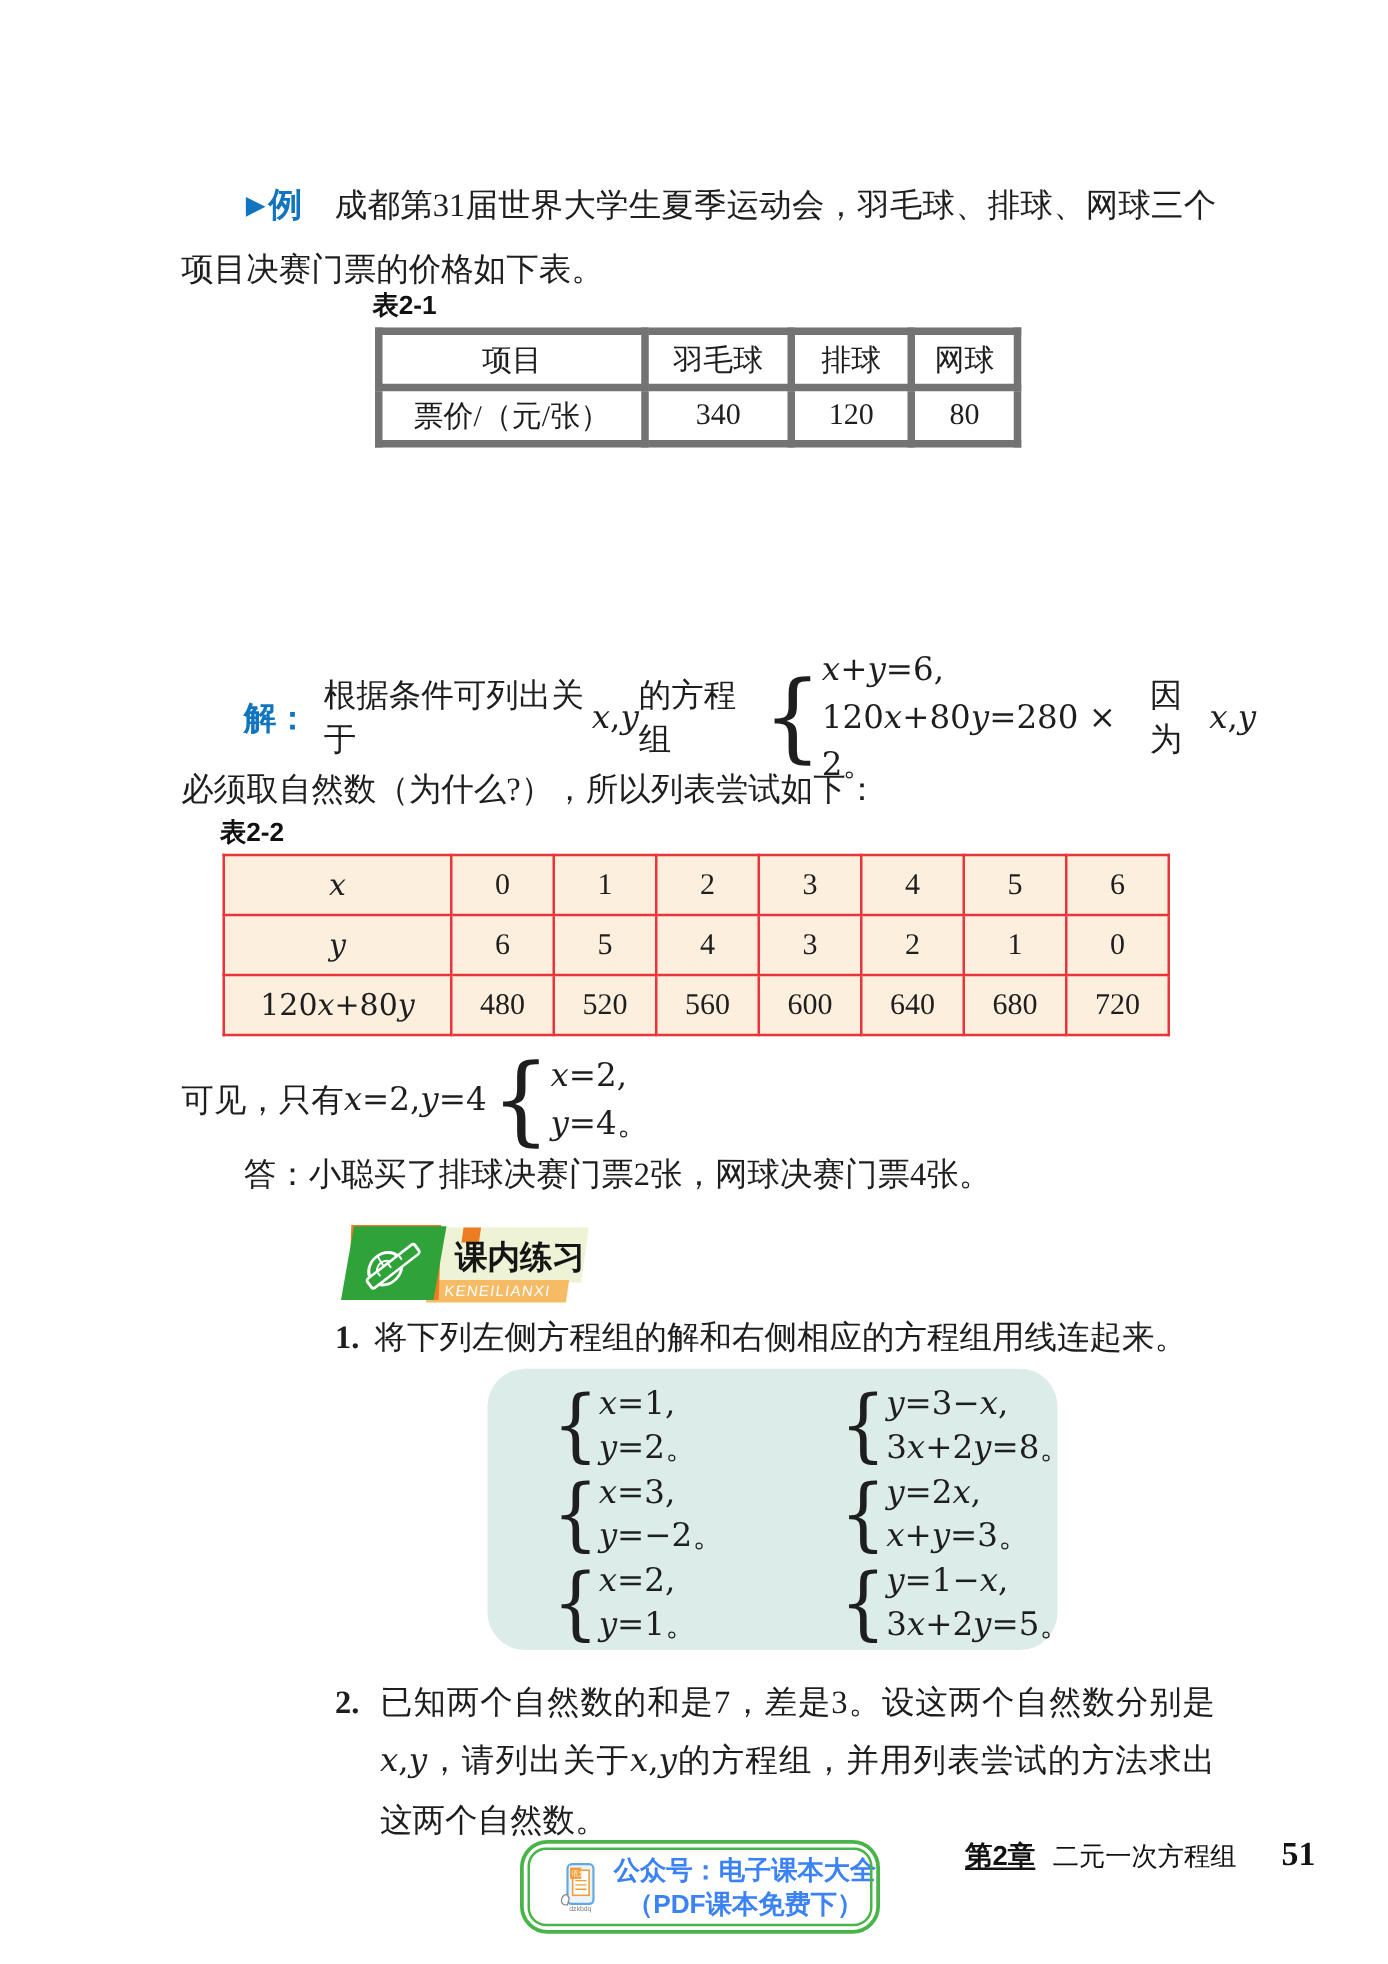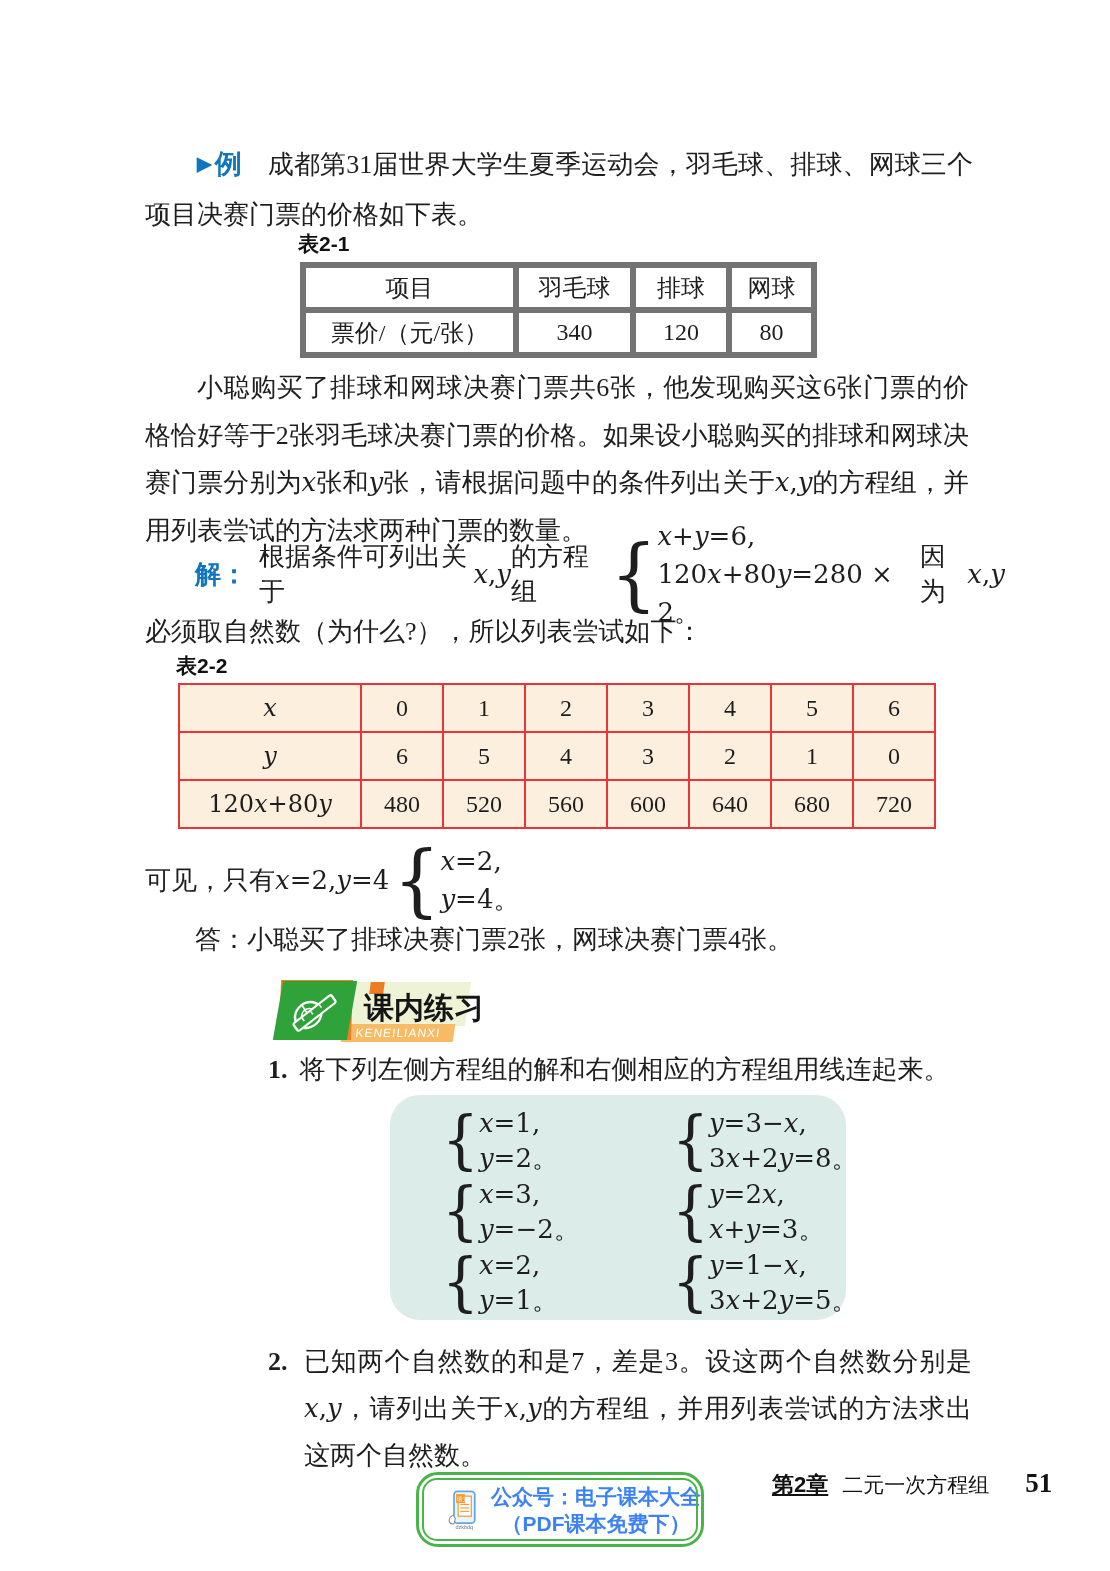--- a/index.html
+++ b/index.html
@@ -61,21 +61,21 @@
   
   .badge { position:absolute; left:276px; top:980px; width:192px; height:62px; }
   .badge-bg { position:absolute; left:34px; top:2px; width:158px; height:44px; background:#eef3d6; transform:skewX(-8deg); }
   .badge-notch { position:absolute; right:84px; top:2px; width:14px; height:12px; background:#ee7c23; transform:skewX(-8deg); }
   .badge-orange { position:absolute; left:66px; top:44px; width:112px; height:18px; background:#f7bb66; transform:skewX(-8deg);
     display:flex; align-items:center; justify-content:center; }
   .badge-orange span { color:#fff; font-family:"Liberation Sans",sans-serif; font-size:12px; letter-spacing:1px; }
   .badge-accent { position:absolute; left:4px; top:0; width:72px; height:60px; background:#ee7c23; transform:skewX(-2deg); }
   .badge-green { position:absolute; left:2px; top:1px; width:74px; height:59px; background:#2fa33a; transform:skewX(-10deg);
     display:flex; align-items:center; justify-content:center; }
-  .badge-title { position:absolute; left:88px; top:8px; font-family:"Liberation Sans",sans-serif; font-weight:bold; font-size:30px; color:#151515; white-space:nowrap; }
+  .badge-title { position:absolute; left:88px; top:8px; font-family:"Liberation Sans",sans-serif; font-weight:bold; font-size:26px; color:#151515; white-space:nowrap; }
 
   
   .ex1-row { position:absolute; left:268px; top:1052px; width:710px; font-size:26px; }
   .ex-num { font-weight:bold; margin-right:12px; }
   .match-box { position:absolute; left:390px; top:1095px; width:456px; height:225px; background:#dcece8; border-radius:30px; }
   .match-grid { position:absolute; left:52px; top:10px; display:grid; grid-template-columns:230px auto; row-gap:0; }
   .sys2 { display:flex; align-items:center; height:71px; }
   .sys2 .brace { font-family:"DejaVu Serif",serif; font-size:58px; line-height:0.9; transform:scaleY(1.1); }
   .sys2 .lines div { line-height:35px; font-size:26px; }
 
@@ -117,23 +117,20 @@
     </tr>
     <tr>
       <td>票价/（元/张）</td>
       <td>340</td>
       <td>120</td>
       <td>80</td>
     </tr>
   </tbody>
     </table>
 
-  <div class="p-problem">
-    <span>小聪购买了排球和网球决赛门票共6张，他发现购买这6张门票的价格恰好等于2张羽毛球决赛门票的价格。如果设小聪购买的排球和网球决赛门票分别为</span><span class="math"><i>x</i></span><span>张和</span><span class="math"><i>y</i></span><span>张，请根据问题中的条件列出关于</span><span class="math"><i>x</i>,<i>y</i></span><span>的方程组，并用列表尝试的方法求两种门票的数量。</span>
-  </div>
 
   <div class="solution-row">
     <span class="sol-label">解：</span>
     <span>根据条件可列出关于</span>
     <span class="math"><i>x</i>,<i>y</i></span>
     <span>的方程组</span>
     <span class="sys">
       <span class="brace brace-lg">{</span>
       <span class="lines">
         <div class="math"><i>x</i>+<i>y</i>=6,</div>

